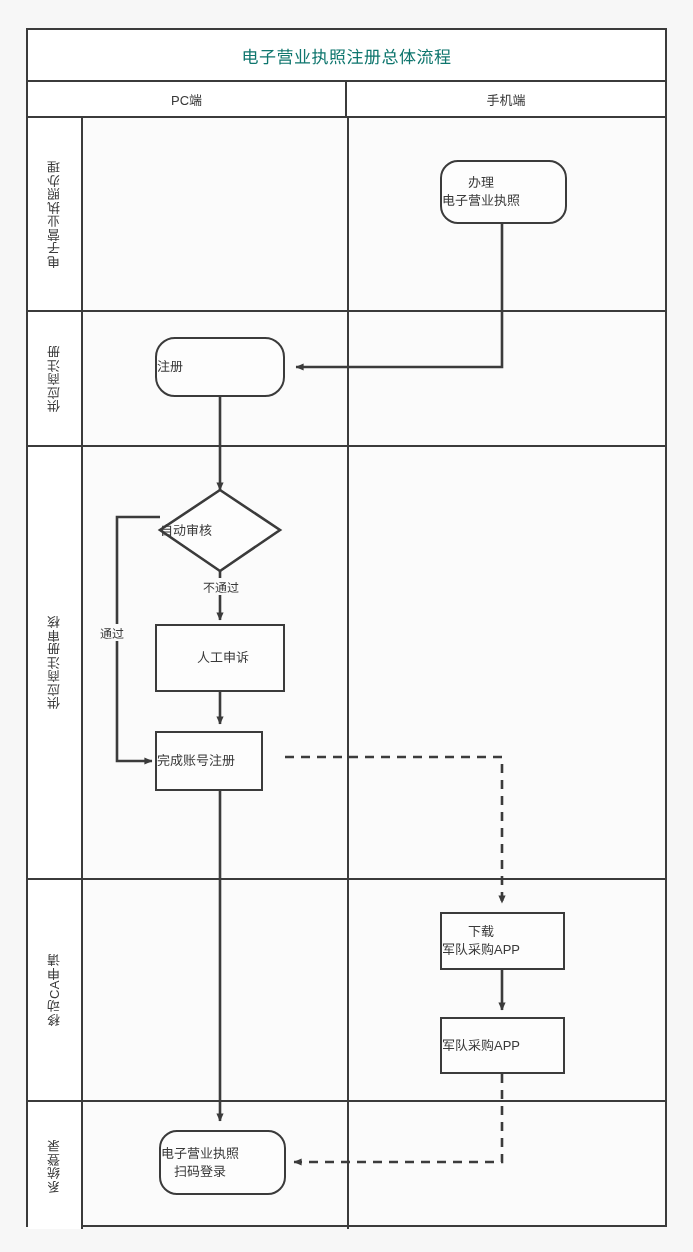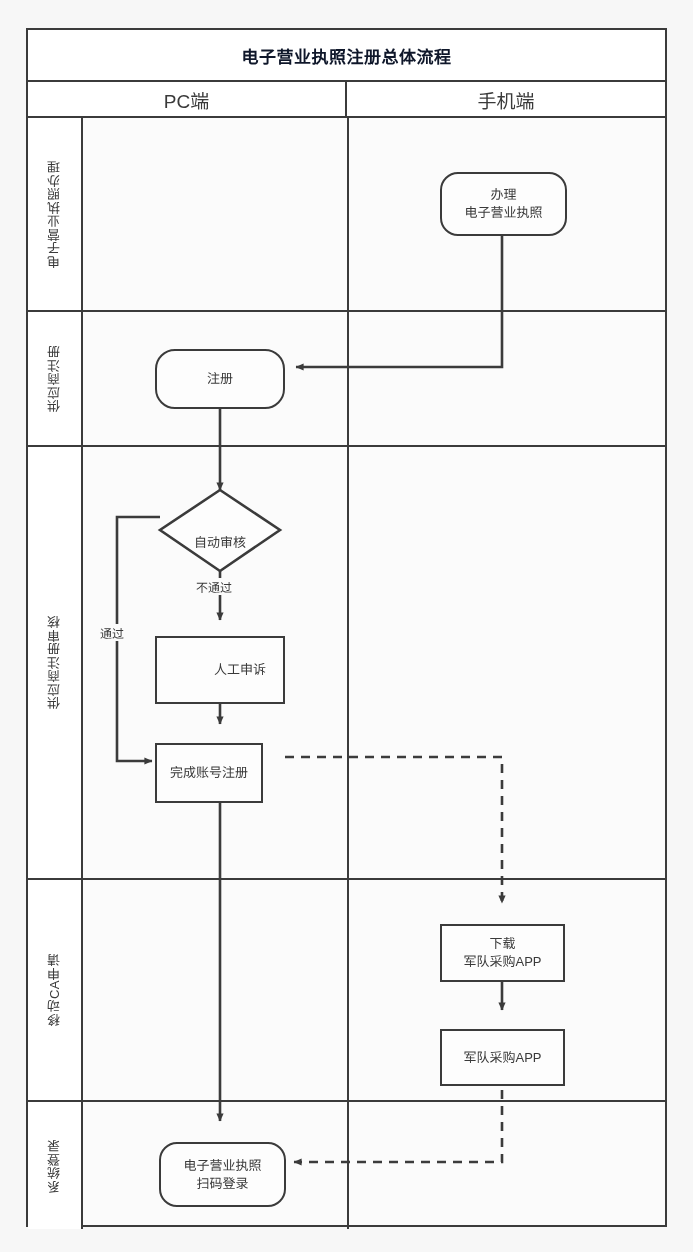--- a/index.html
+++ b/index.html
@@ -35,36 +35,36 @@
     height: 52px;
     display: flex;
     align-items: center;
     justify-content: center;
     border-bottom: 2px solid #3b3b3b;
     box-sizing: border-box;
     background: #ffffff;
   }
   .title-text {
     font-size: 17px;
-    font-weight: bold;
-    color: #0f172a;
+    font-weight: normal;
+    color: #0f766e;
     letter-spacing: .5px;
   }
   
   .colhead {
     position: absolute;
     top: 52px;
     height: 36px;
     display: flex;
     align-items: center;
     justify-content: center;
     border-bottom: 2px solid #3b3b3b;
     box-sizing: border-box;
     background: #ffffff;
-    font-size: 19px;
+    font-size: 13px;
     color: #3a3a3a;
   }
   .colhead-pc { left: 0; width: 319px; border-right: 2px solid #3b3b3b; }
   .colhead-mobile { left: 319px; width: 318px; justify-content: center; }
 
   
   .lane {
     position: absolute;
     left: 0;
     width: 637px;
@@ -113,26 +113,24 @@
   }
 
   
   .node {
     position: absolute;
     background: #fdfdfd;
     border: 2px solid #3b3b3b;
     box-sizing: border-box;
     display: flex;
     align-items: center;
-    justify-content: center;
     text-align: center;
     font-size: 13px;
     color: #3a3a3a;
     line-height: 1.35;
-    margin-top: 12px;
   }
   .node.rounded { border-radius: 18px; }
   .node.diamond {
     border: none;
     background: transparent;
   }
   .diamond-label {
     position: relative;
     z-index: 2;
     font-size: 13px;
@@ -261,17 +259,17 @@
       <span>军队采购APP</span>
     </div>
 
     <div class="node rounded" style="left:131px;top:1100px;width:127px;height:65px;">
       <div>
         <div>电子营业执照</div>
         <div>扫码登录</div>
       </div>
     </div>
 
-    <div class="edge-label" style="left:166px;top:548px;text-align:center;">不通过</div>
+    <div class="edge-label" style="left:173px;top:548px;text-align:center;">不通过</div>
     <div class="edge-label" style="left:70px;top:594px;">通过</div>
 
   </div>
 </div>
 
 </body></html>

